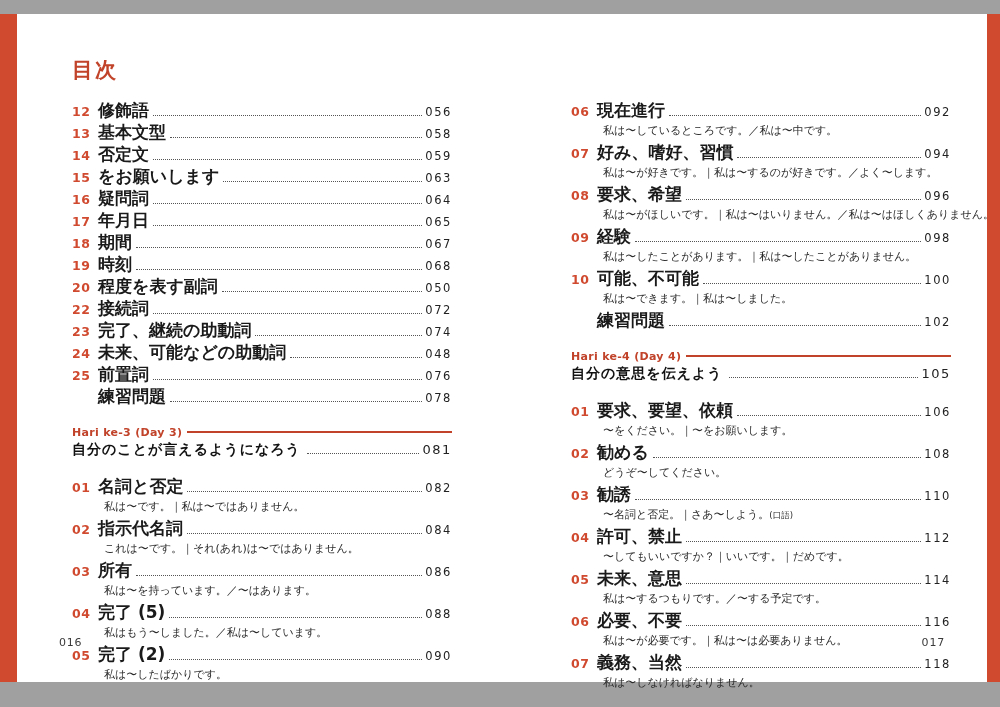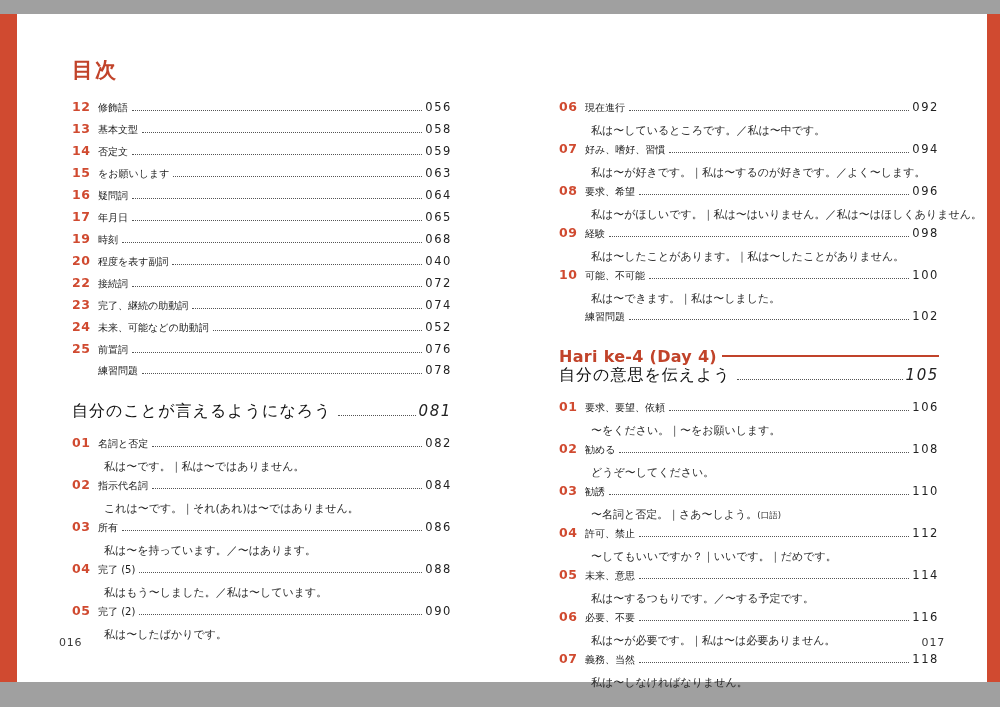--- a/index.html
+++ b/index.html
@@ -57,21 +57,21 @@
     font-weight: bold;
     color: #c1432a;
     letter-spacing: 2px;
   }
   .column {
     position: absolute;
     top: 85px;
     width: 380px;
   }
   .col-left { left: 55px; }
-  .col-right { left: 542px; }
+  .col-right { left: 554px; }
 
   .entry {
     position: relative;
     margin-bottom: 0;
   }
   .entry-line {
     display: flex;
     align-items: baseline;
     width: 100%;
     height: 22px;
@@ -81,22 +81,22 @@
     color: #d04a30;
     font-weight: bold;
     font-size: 12.5px;
     width: 26px;
     flex: 0 0 26px;
     letter-spacing: 0.5px;
   }
   .num.blank { color: transparent; }
   .label {
     color: #1a1a1a;
-    font-weight: normal;
-    font-size: 10px;
+    font-weight: bold;
+    font-size: 17px;
     flex: 0 0 auto;
     padding-right: 4px;
   }
   .leader {
     flex: 1 1 auto;
     border-bottom: 1.4px dotted #555;
     margin: 0 3px 4px 0;
     min-width: 8px;
     height: 1px;
   }
@@ -123,50 +123,49 @@
     margin-bottom: 2px;
   }
   .section-tag {
     display: flex;
     align-items: center;
     height: 18px;
   }
   .section-tag .tag-text {
     color: #c1432a;
     font-weight: bold;
-    font-size: 16px;
+    font-size: 11px;
     flex: 0 0 auto;
     padding-right: 5px;
     letter-spacing: 0.3px;
   }
   .section-tag .tag-rule {
     flex: 1 1 auto;
     height: 1.4px;
     background: #c1432a;
   }
   .section-heading {
     display: flex;
     align-items: baseline;
     height: 32px;
     white-space: nowrap;
   }
   .section-heading .sh-label {
     color: #111111;
-    font-size: 16px;
-    font-weight: normal;
+    font-size: 14px;
+    font-weight: bold;
     flex: 0 0 auto;
     padding-right: 6px;
     letter-spacing: 1px;
   }
   .section-heading .leader {
     margin-bottom: 6px;
   }
   .section-heading .pageno {
-    font-size: 15px;
-    font-style: italic;
+    font-size: 13px;
   }
   .folio {
     position: absolute;
     bottom: 33px;
     font-size: 11px;
     color: #3a3a3a;
     letter-spacing: 0.8px;
   }
   .folio-left { left: 42px; }
   .folio-right { right: 42px; }
@@ -227,32 +226,40 @@
         <div class="entry">
           <div class="entry-line">
             <span class="num">17</span>
             <span class="label">年月日</span>
             <span class="leader"></span>
             <span class="pageno">065</span>
           </div>
         </div>
         <div class="entry">
           <div class="entry-line">
+            <span class="num">18</span>
+            <span class="label">期間</span>
+            <span class="leader"></span>
+            <span class="pageno">067</span>
+          </div>
+        </div>
+        <div class="entry">
+          <div class="entry-line">
             <span class="num">19</span>
             <span class="label">時刻</span>
             <span class="leader"></span>
             <span class="pageno">068</span>
           </div>
         </div>
         <div class="entry">
           <div class="entry-line">
             <span class="num">20</span>
             <span class="label">程度を表す副詞</span>
             <span class="leader"></span>
-            <span class="pageno">040</span>
+            <span class="pageno">050</span>
           </div>
         </div>
         <div class="entry">
           <div class="entry-line">
             <span class="num">22</span>
             <span class="label">接続詞</span>
             <span class="leader"></span>
             <span class="pageno">072</span>
           </div>
         </div>
@@ -262,40 +269,44 @@
             <span class="label">完了、継続の助動詞</span>
             <span class="leader"></span>
             <span class="pageno">074</span>
           </div>
         </div>
         <div class="entry">
           <div class="entry-line">
             <span class="num">24</span>
             <span class="label">未来、可能などの助動詞</span>
             <span class="leader"></span>
-            <span class="pageno">052</span>
+            <span class="pageno">048</span>
           </div>
         </div>
         <div class="entry">
           <div class="entry-line">
             <span class="num">25</span>
             <span class="label">前置詞</span>
             <span class="leader"></span>
             <span class="pageno">076</span>
           </div>
         </div>
         <div class="entry">
           <div class="entry-line">
             <span class="num blank"></span>
             <span class="label">練習問題</span>
             <span class="leader"></span>
             <span class="pageno">078</span>
           </div>
         </div>
         <div class="section">
+          <div class="section-tag">
+            <span class="tag-text">Hari ke-3 (Day 3)</span>
+            <span class="tag-rule"></span>
+          </div>
           <div class="section-heading">
             <span class="sh-label">自分のことが言えるようになろう</span>
             <span class="leader"></span>
             <span class="pageno">081</span>
           </div>
         </div>
         <div class="entry">
           <div class="entry-line">
             <span class="num">01</span>
             <span class="label">名詞と否定</span>

